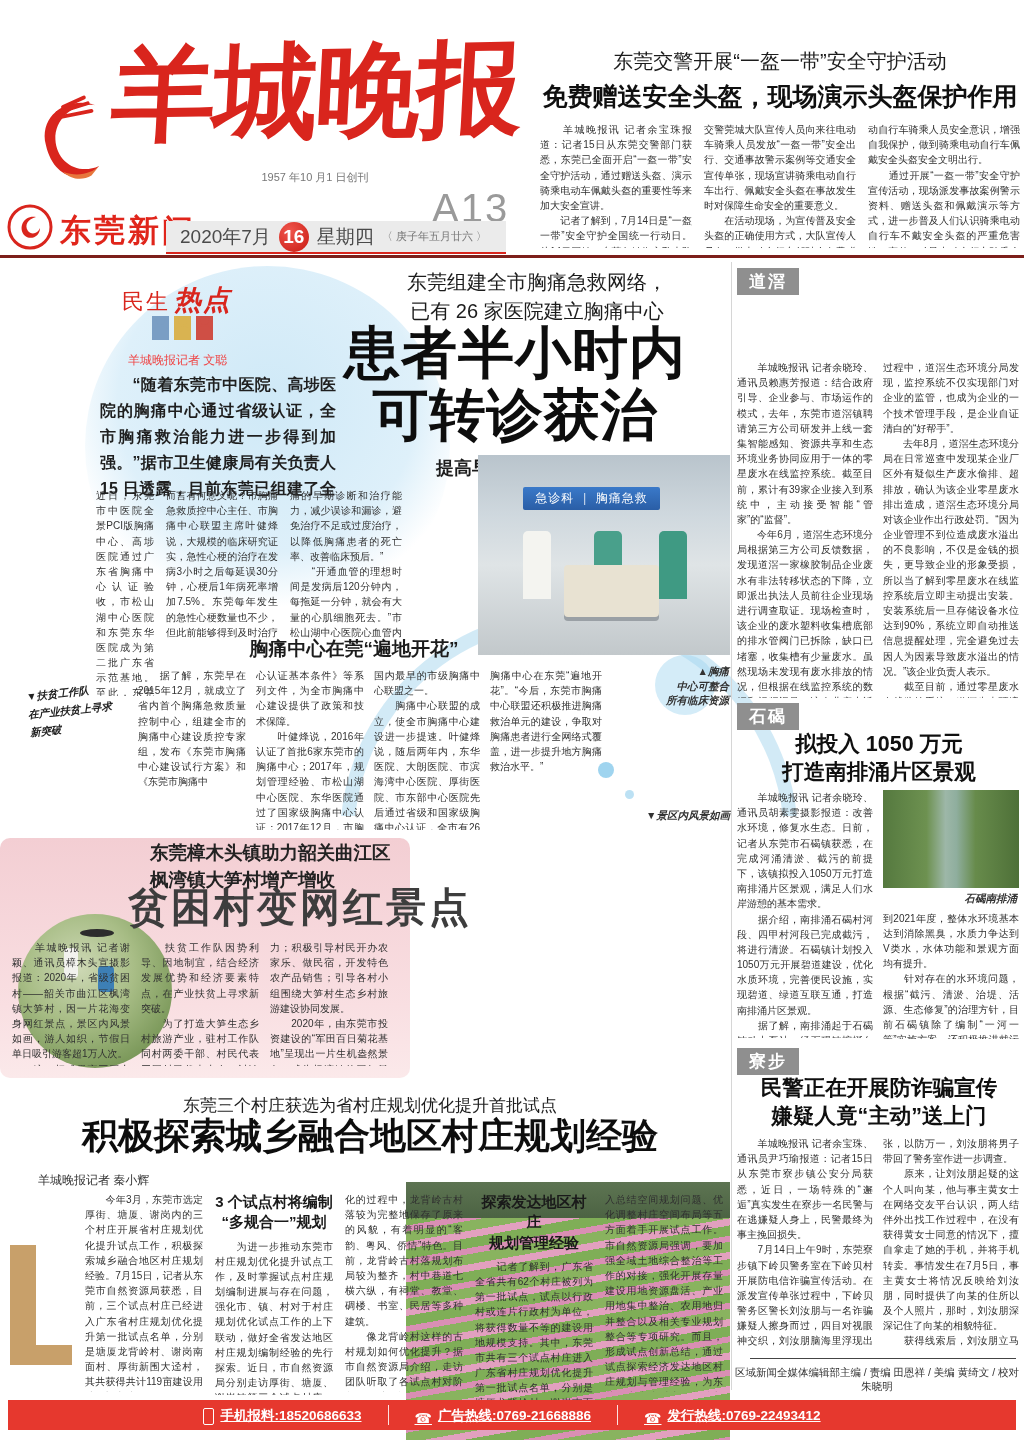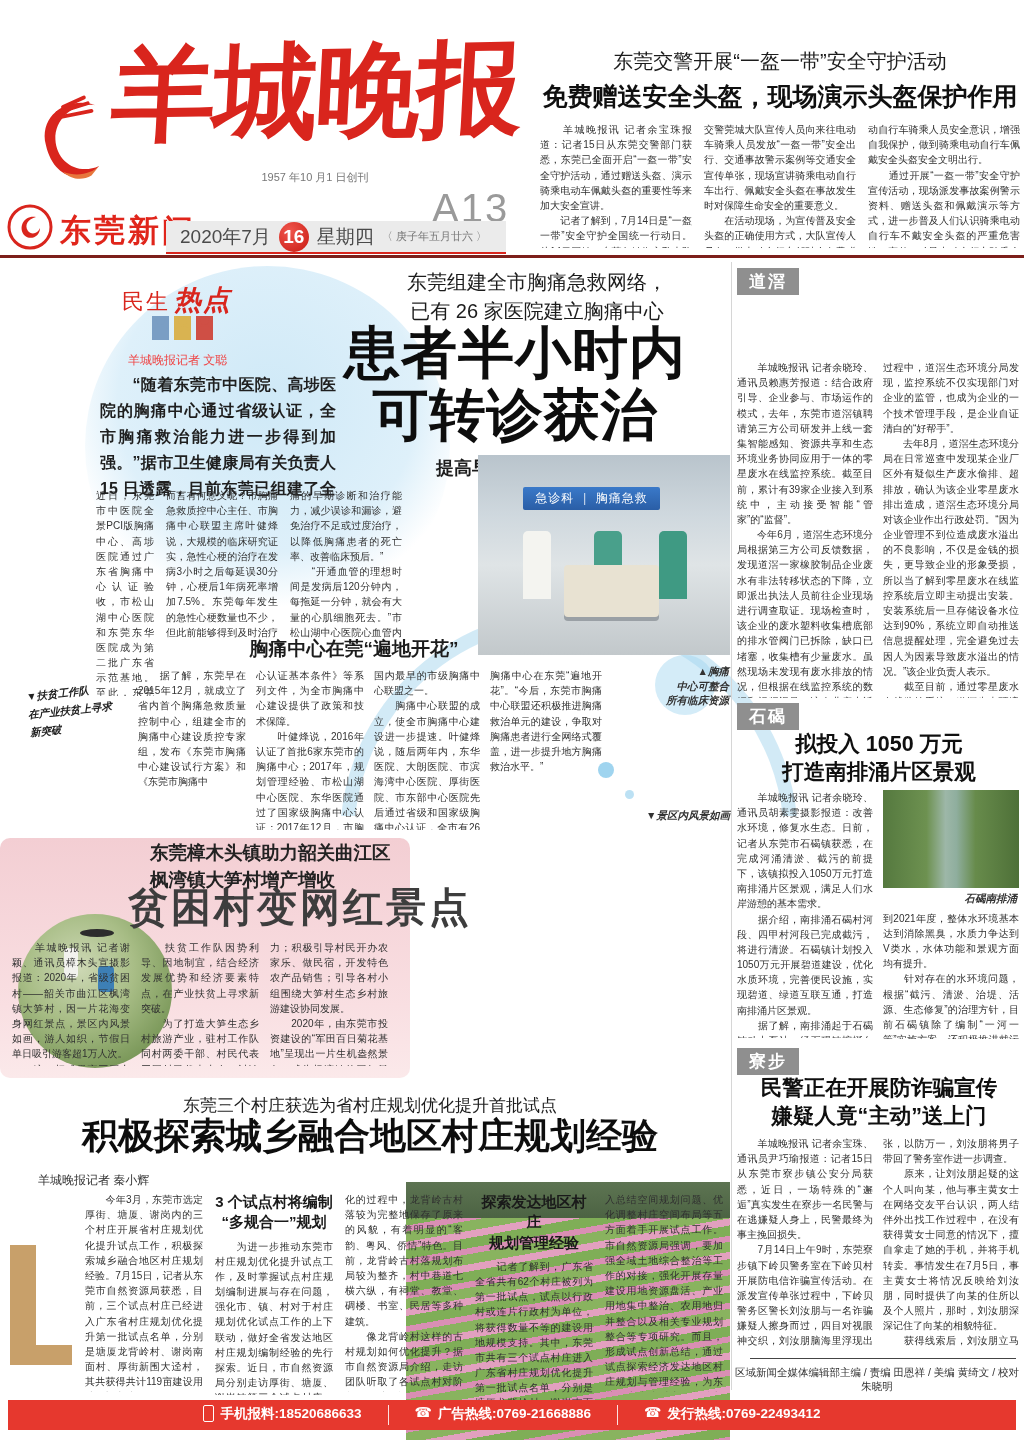--- a/index.html
+++ b/index.html
@@ -72,21 +72,21 @@
   .mid-kicker{font-size:18.5px;font-weight:600;color:#222;line-height:1.45;}
   .mid-hl{font-size:40px;font-weight:bold;color:#3d3d3d;letter-spacing:3px;}
   .vert-cap{font-size:10.5px;font-weight:bold;font-style:italic;color:#222;line-height:1.7;transform:rotate(-6deg);}
 
   
   .bot-col-title{font-size:15px;font-weight:bold;color:#1a1a1a;text-align:center;line-height:1.35;margin-bottom:6px;}
   .gold-brace{border-left:26px solid #c8a06a;border-bottom:20px solid #c8a06a;width:36px;height:100px;}
 
   
   .footer-bar{background:#e6382e;display:flex;align-items:center;justify-content:center;color:#fff;}
-  .footer-item{display:flex;align-items:flex-start;gap:6px;font-size:13.5px;font-weight:bold;padding:0 26px;height:20px;}
+  .footer-item{display:flex;align-items:flex-end;gap:6px;font-size:13.5px;font-weight:bold;padding:0 26px;height:20px;text-decoration:underline;}
   .footer-item + .footer-item{border-left:1px solid rgba(255,255,255,.85);}
   .icon-mobile{display:inline-block;width:9px;height:15px;border:1.5px solid #fff;border-radius:2px;}
   .icon-phone{font-size:14px;line-height:1;}
 
   .vline{background:#d6d6d6;width:1px;}
   .hline{background:#444;height:1px;}
 </style>
 </head>
 <body>
 

